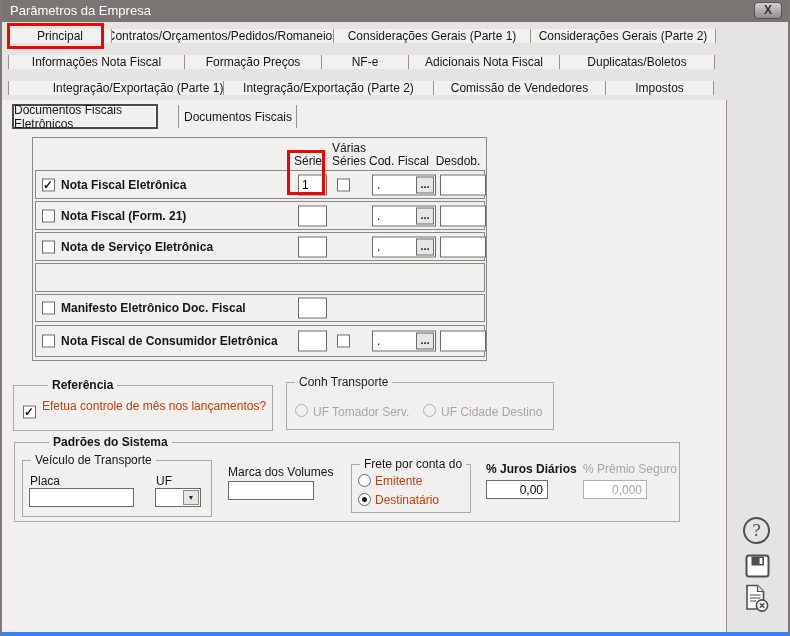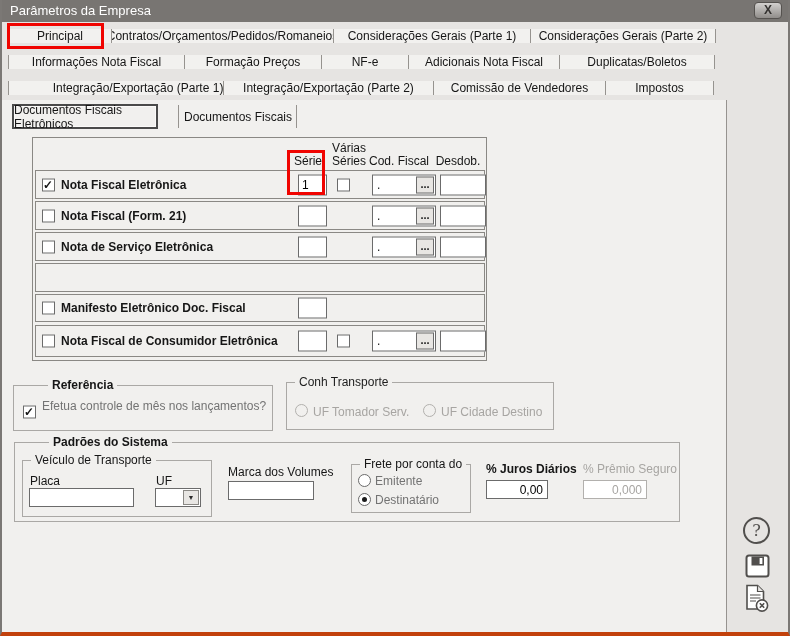--- a/index.html
+++ b/index.html
@@ -1,21 +1,21 @@
 <!DOCTYPE html>
 <html><head>
 <meta charset="utf-8">
 <style>
   * { box-sizing: border-box; margin: 0; padding: 0; }
   html,body { background:#cfcdcb; }
   body { font-family: "Liberation Sans", sans-serif; }
   .window {
     position: relative; width: 790px; height: 636px;
     background: #e6e4e2; overflow: hidden;
-    border-left: 2px solid #7b7875; border-right: 2px solid #7b7875; border-bottom: 4px solid #c2410c;
+    border-left: 2px solid #7b7875; border-right: 2px solid #7b7875; border-bottom: 4px solid #3b82f6;
   }
   
   .titlebar { position:absolute; left:0; top:0; width:100%; height:22px; background:#787572; }
   .titlebar .title { color:#ffffff; font-size:13px; line-height:22px; padding-left:8px; }
   .close-btn {
     position:absolute; right:6px; top:2px; width:28px; height:17px;
     background: linear-gradient(#d2d0ce, #908d8a);
     border:1px solid #55524f; border-radius:4px;
     color:#33312f; font-weight:bold; font-size:12px; text-align:center; line-height:15px;
   }
@@ -47,21 +47,21 @@
   .combo-val { position:absolute; left:4px; top:2px; font-size:12px; color:#161616; }
   .combo-btn { position:absolute; right:1px; top:1px; width:18px; height:17px; background:#e8e6e3; border:1px solid #6b6b6b; font-size:11px; font-weight:bold; text-align:center; line-height:13px; color:#161616; }
   
   .group { position:absolute; border:1px solid #aaa8a5; }
   .gtitle { position:absolute; top:-8px; left:8px; background:#f1f0ee; padding:0 4px; font-size:12px; color:#161616; white-space:nowrap; }
   .gtitle.bold { font-weight:bold;margin-left:26px; }
   .gtitle.gray { color:#1d1d1d; }
   .radio { position:absolute; width:13px; height:13px; border-radius:50%; background:#fff; border:1px solid #6b6b6b; }
   .radio.sel::after { content:""; position:absolute; left:3px; top:3px; width:5px; height:5px; border-radius:50%; background:#1b1b1b; }
   .radio.dis { border-color:#b2b0ad; background:#f1f0ee; }
-  .rlabel { position:absolute; font-size:12px; color:#737373; white-space:nowrap; }
+  .rlabel { position:absolute; font-size:12px; color:#c2410c; white-space:nowrap; }
   .rlabel.dis { color:#a7a5a2; }
   .flabel { position:absolute; font-size:12px; color:#161616; white-space:nowrap; }
   .flabel.bold { font-weight:bold; }
   .flabel.dis { color:#a7a5a2; }
   .input { position:absolute; border:1px solid #6b6b6b; background:#fff; font-family:"Liberation Sans",sans-serif; font-size:12px; padding:0 4px; }
   .input.right { text-align:right; }
   .input.dis { border-color:#b2b0ad; color:#a7a5a2; }
   .ddbtn { position:absolute; right:1px; top:1px; width:16px; height:15px; background:#e8e6e3; border:1px solid #8a8884; font-size:7px; text-align:center; line-height:14px; color:#2b2b2b; }
   
   .annotation { position:absolute; border:3px solid #f00400; pointer-events:none; }

